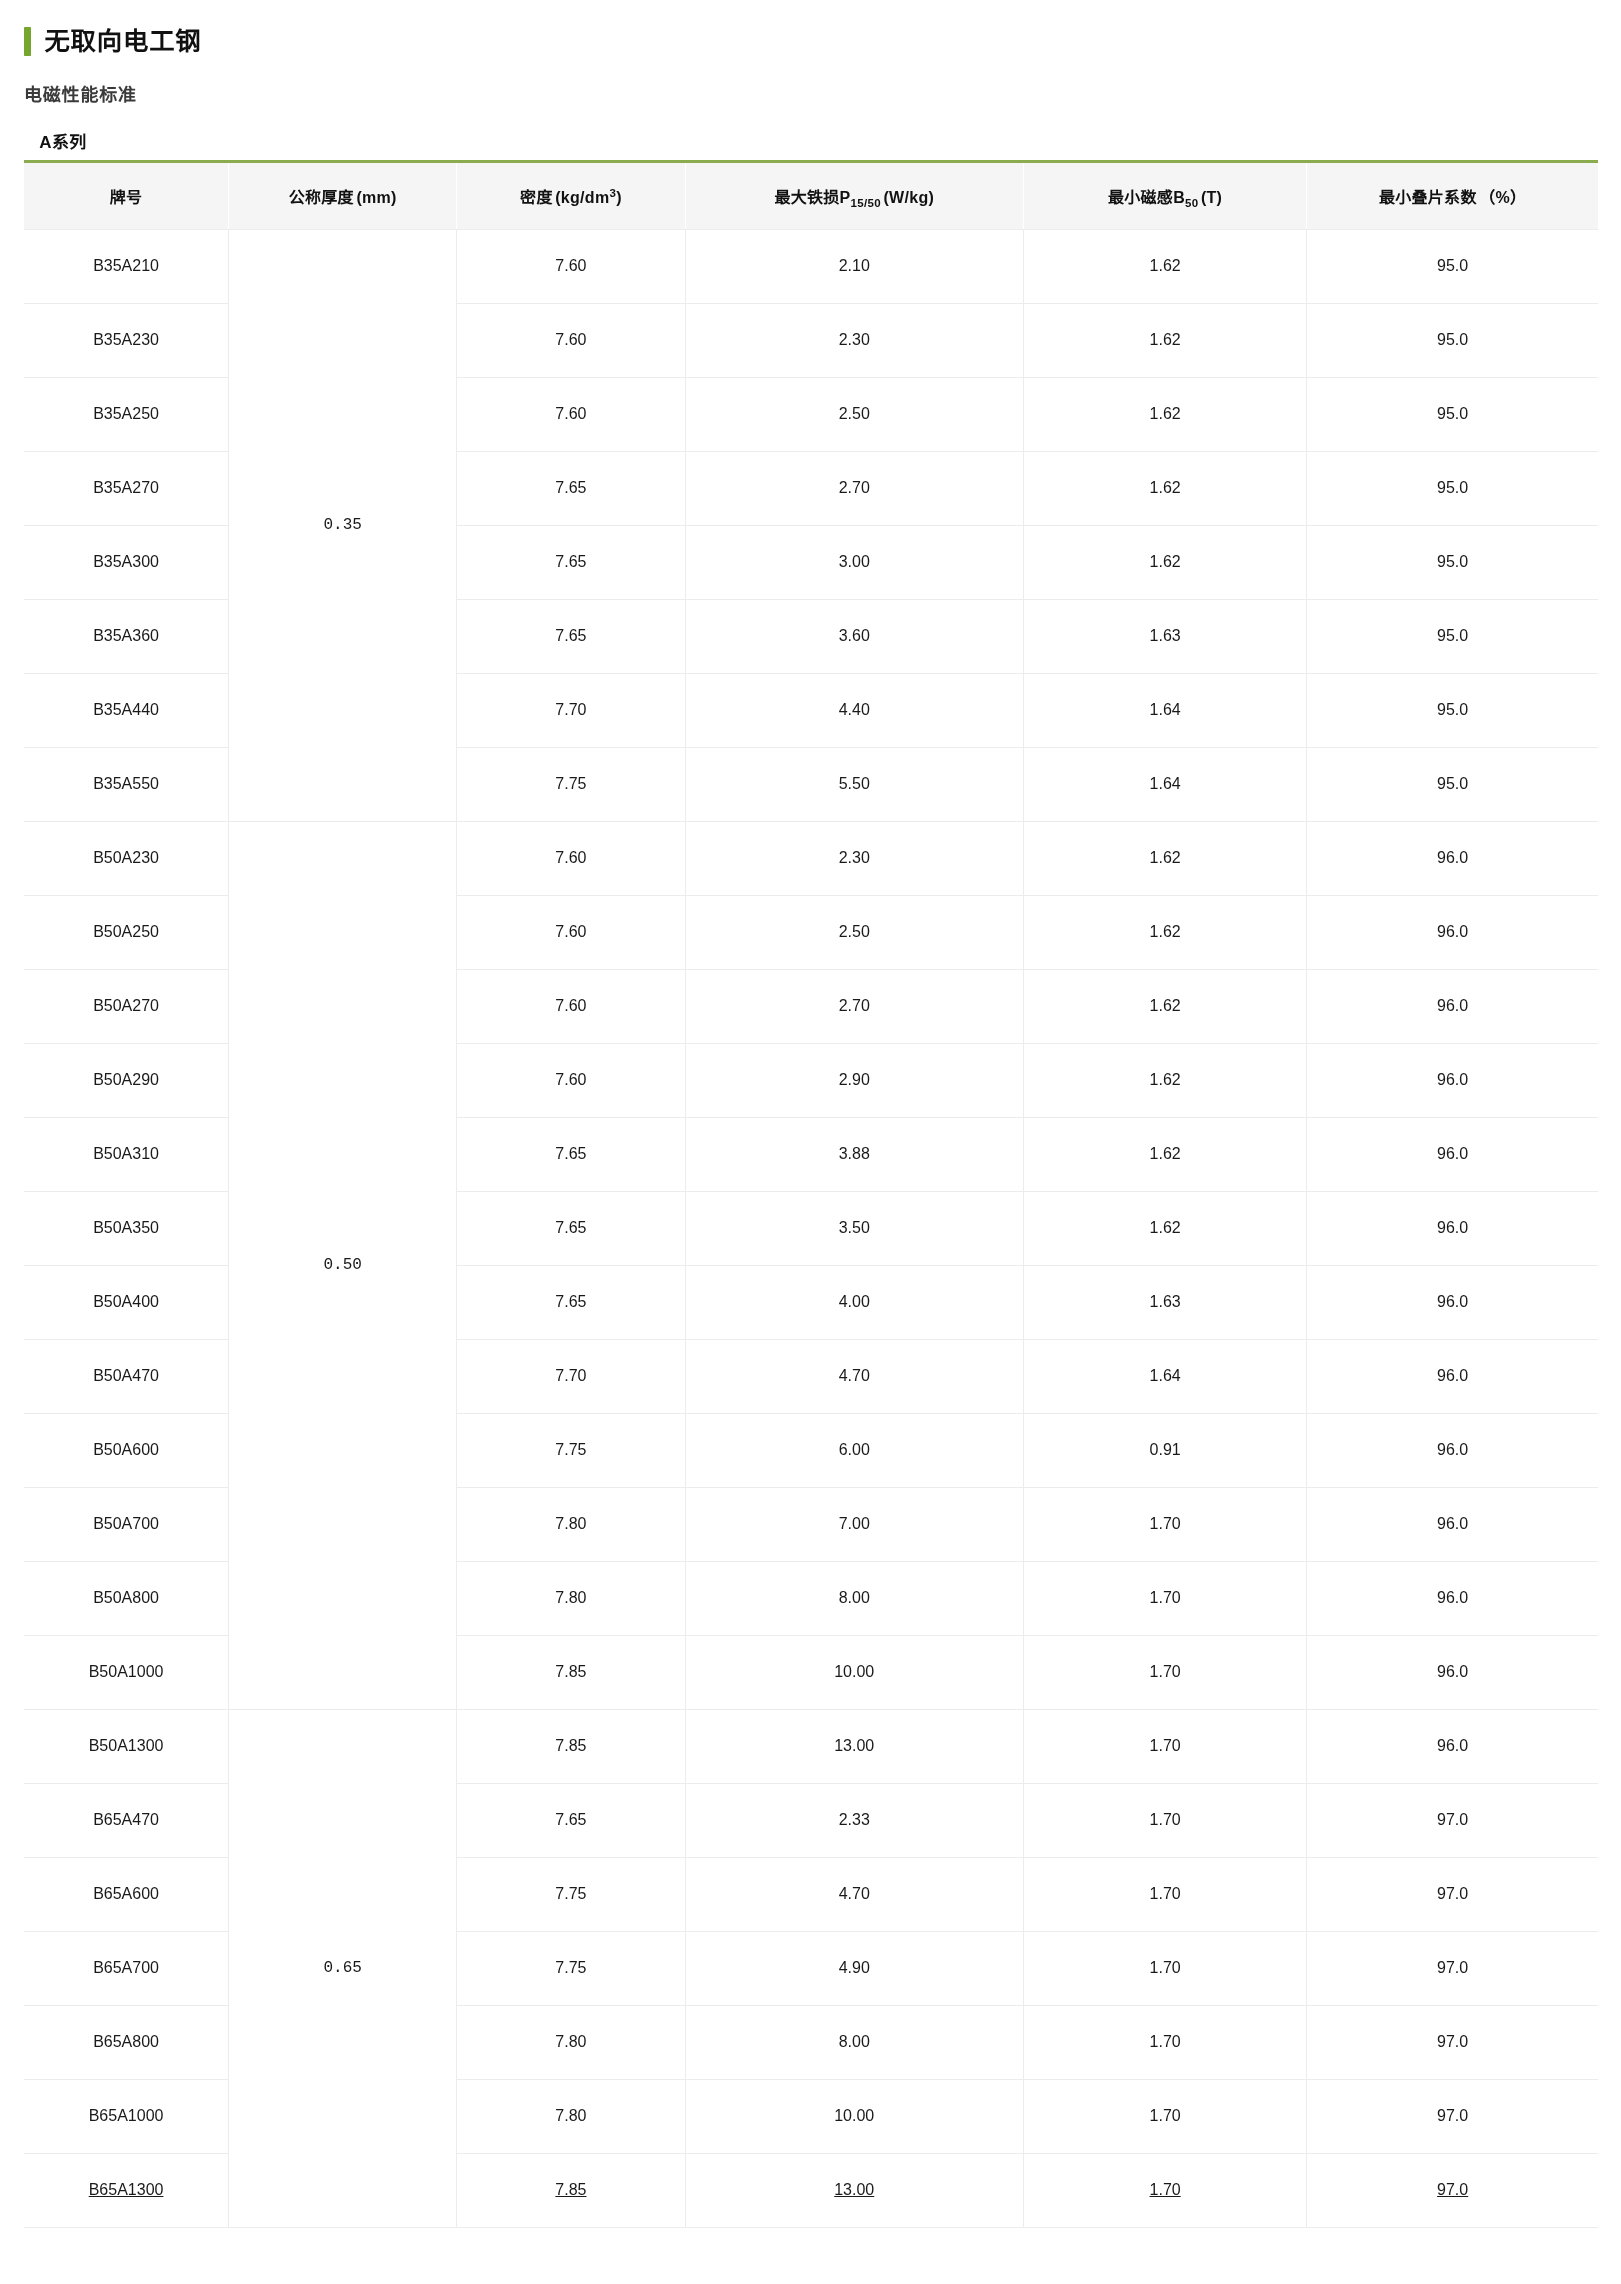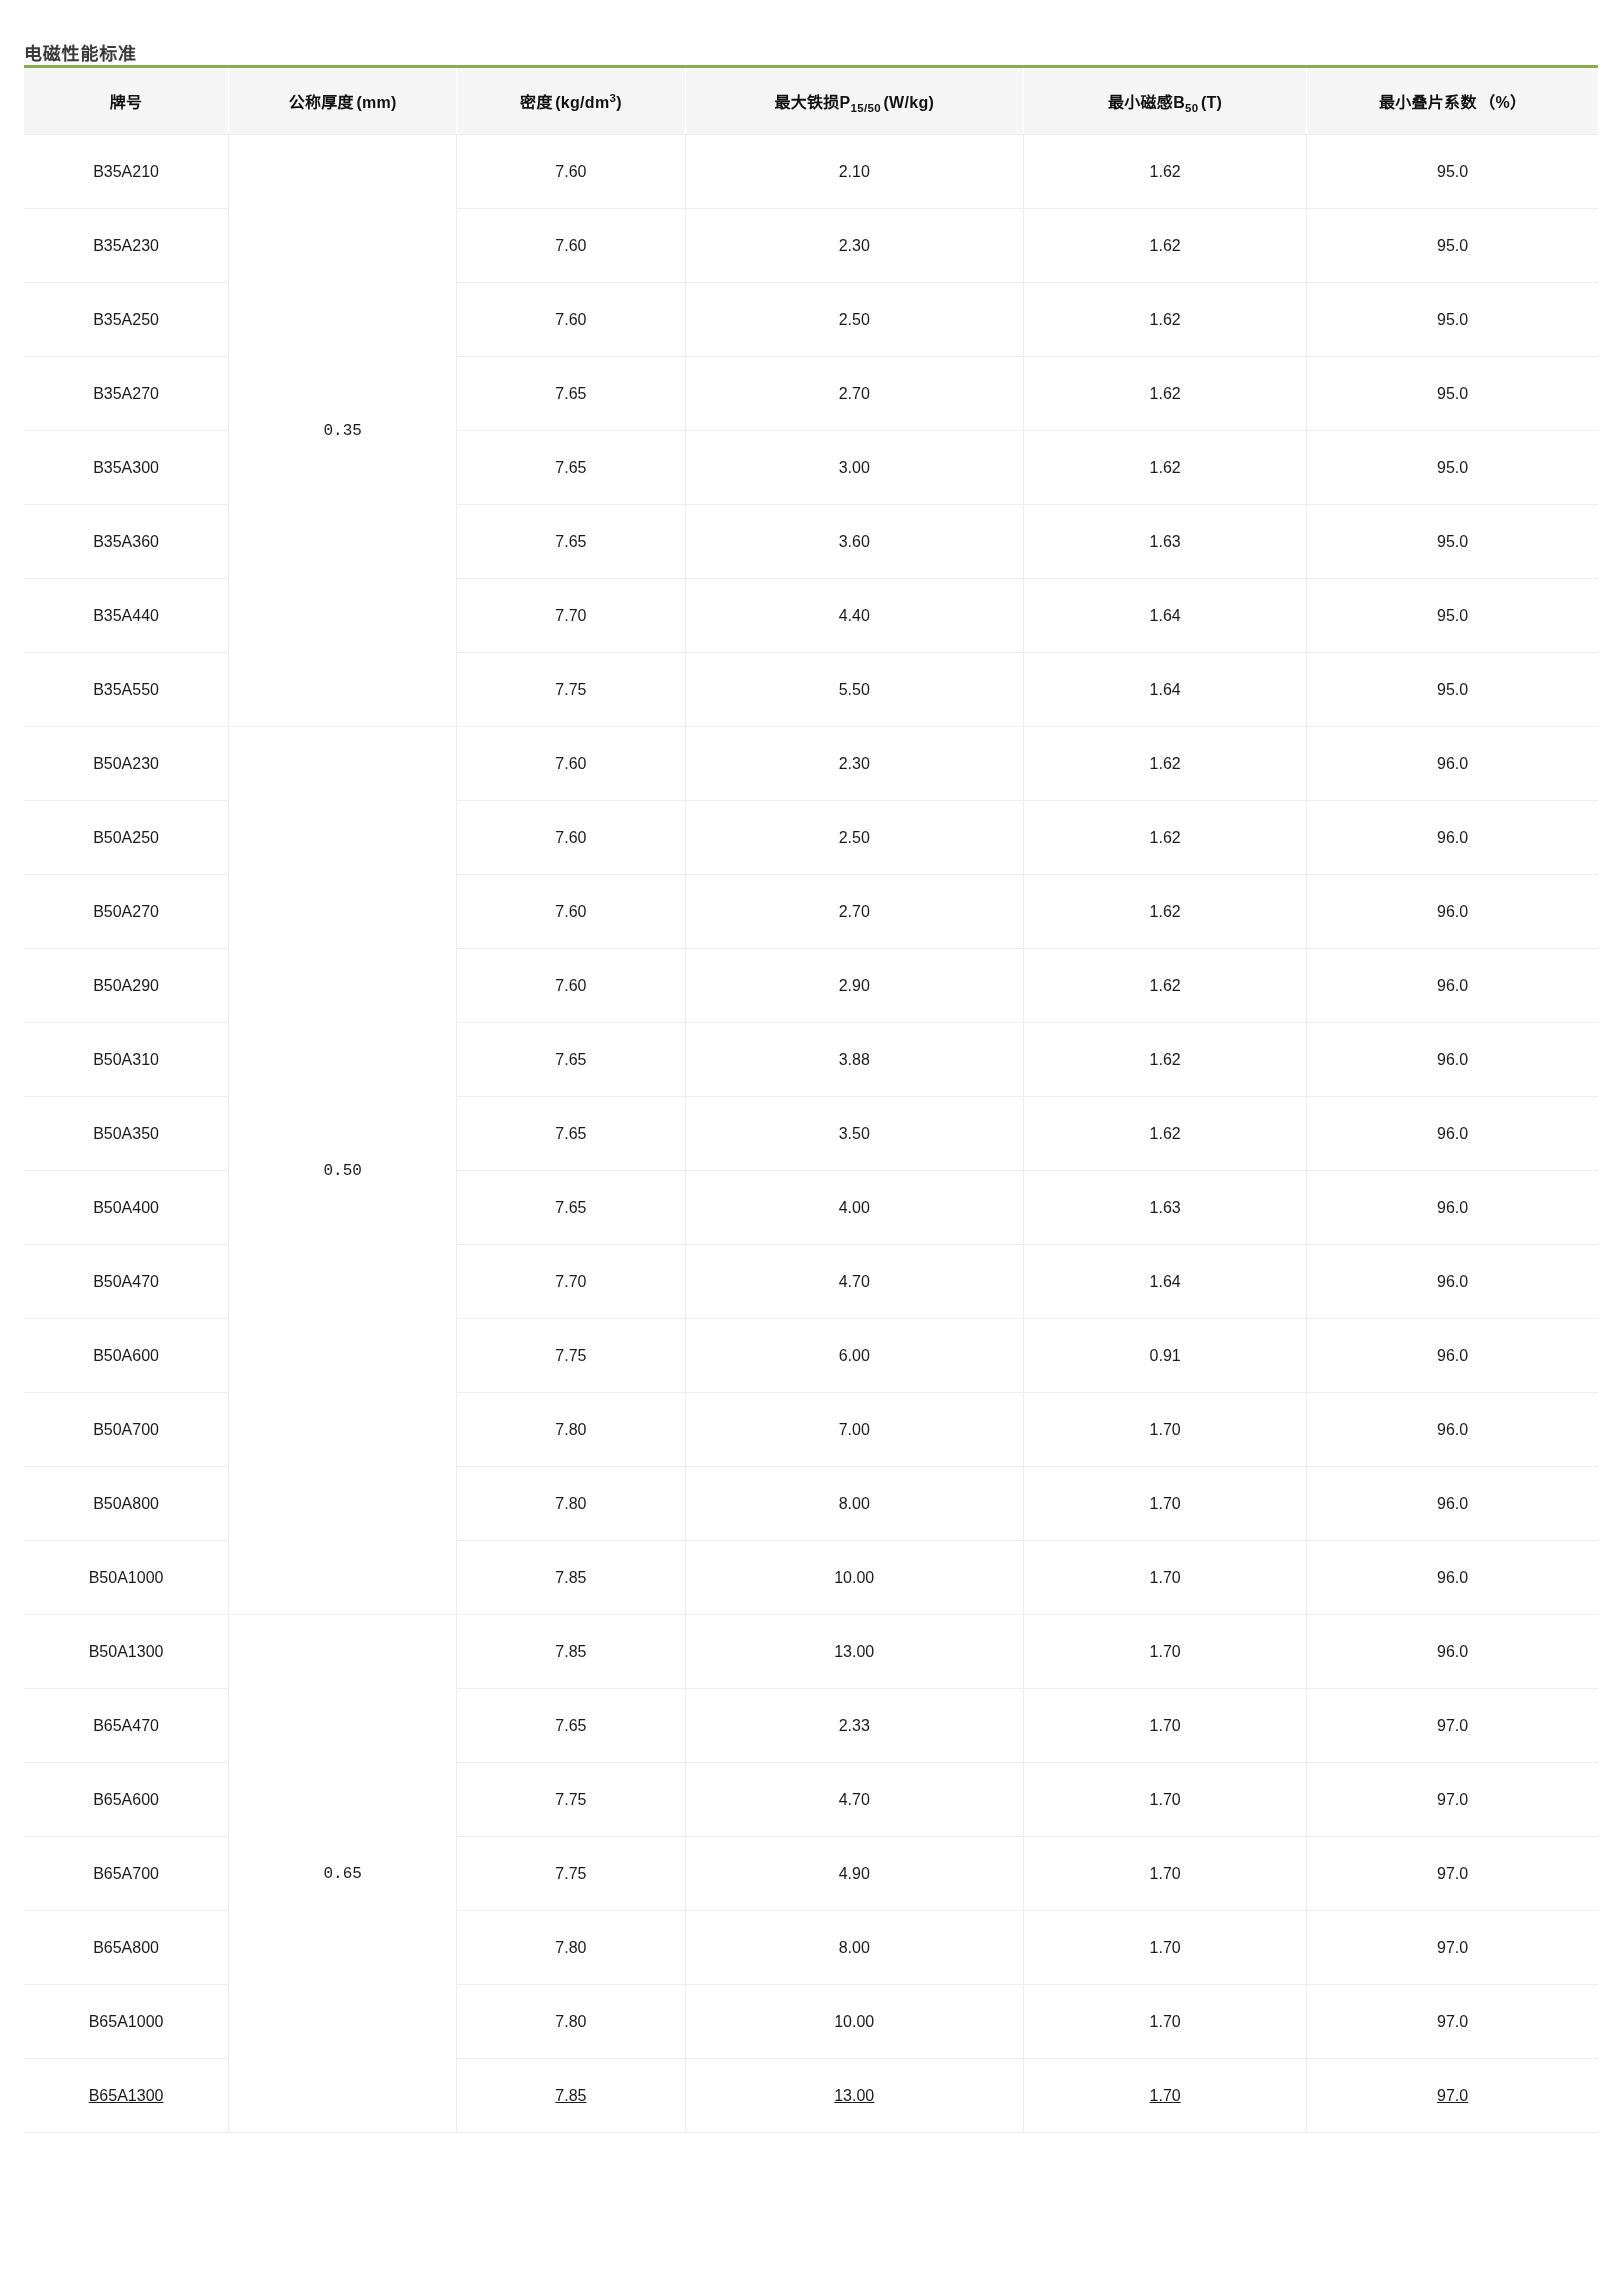--- a/index.html
+++ b/index.html
@@ -119,23 +119,28 @@
 
   sup.sup { font-size: 0.72em; vertical-align: super; line-height: 0; }
   sub.sub { font-size: 0.72em; vertical-align: sub;   line-height: 0; }
   .unit-gap { padding-left: 2.5px; }
 </style>
 </head>
 <body>
 
 <div class="page">
 
+  <div class="title-row">
+    <span class="accent-bar"></span>
+    <h1 class="page-title">无取向电工钢</h1>
+  </div>
 
   <div class="subtitle">电磁性能标准</div>
 
+  <div class="section-label">A系列</div>
 
   <div class="table-wrap">
     <table class="spec">
       <colgroup>
         <col class="c-grade">
           <col class="c-thick">
           <col class="c-density">
         <col class="c-loss">
           <col class="c-induct">
           <col class="c-stack">

